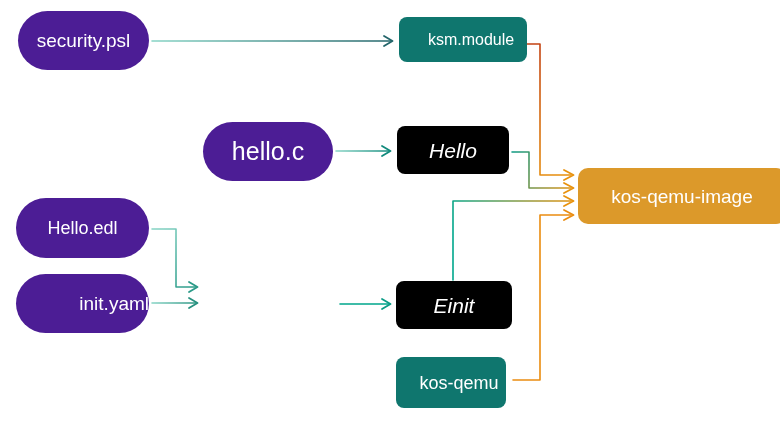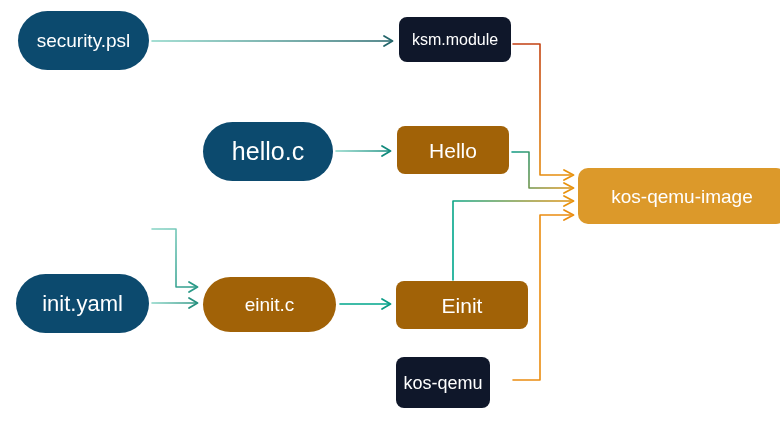--- a/index.html
+++ b/index.html
@@ -14,33 +14,33 @@
   svg.edges { position: absolute; left: 0; top: 0; }
   .node {
     position: absolute;
     display: flex; align-items: center; justify-content: center;
     color: #ffffff; text-align: center;
     white-space: nowrap;
     line-height: 1;
   }
   .pill  { border-radius: 30px; }
   .rect  { border-radius: 8px; }
-  .light { background: #0c4a6e; }
-  .dark  { background: #a16207; }
-  .red   { background: #0f172a; }
+  .light { background: #4c1d95; }
+  .dark  { background: #000000; font-style: italic; }
+  .red   { background: #0f766e; padding-left: 16px; }
   .orange{ background: #dc992a; }
 
   .node[data-name="node-security-psl"]   { left: 18px;  top: 11px;  width: 131px; height: 59px; font-size: 19px; }
   .node[data-name="node-hello-c"]        { left: 203px; top: 122px; width: 130px; height: 59px; font-size: 25px; }
   .node[data-name="node-hello-edl"]      { left: 16px;  top: 198px; width: 133px; height: 60px; font-size: 18px; }
-  .node[data-name="node-init-yaml"]      { left: 16px;  top: 274px; width: 133px; height: 59px; font-size: 22px; }
+  .node[data-name="node-init-yaml"]      { left: 16px;  top: 274px; width: 133px; height: 59px; font-size: 19px; justify-content: flex-end; }
   .node[data-name="node-einit-c"]        { left: 203px; top: 277px; width: 133px; height: 55px; font-size: 19px; }
   .node[data-name="node-ksm-module"]     { left: 399px; top: 17px;  width: 112px; height: 45px; font-size: 16px; }
   .node[data-name="node-hello"]          { left: 397px; top: 126px; width: 112px; height: 48px; font-size: 21px; }
-  .node[data-name="node-einit"]          { left: 396px; top: 281px; width: 132px; height: 48px; font-size: 21px; }
+  .node[data-name="node-einit"]          { left: 396px; top: 281px; width: 116px; height: 48px; font-size: 21px; }
   .node[data-name="node-kos-qemu"]       { left: 396px; top: 357px; width: 94px; height: 51px; font-size: 18px; }
   .node[data-name="node-kos-qemu-image"] { left: 578px; top: 168px; width: 208px; height: 56px; font-size: 19px; border-radius: 10px; }
 </style>
 </head>
 <body>
 
 <div class="canvas" data-name="diagram-canvas">
 
   <svg class="edges" width="780" height="425" viewBox="0 0 780 425" data-name="edge-layer">
     <defs>
@@ -106,28 +106,28 @@
   </svg>
 
   <div class="node pill light" data-name="node-security-psl">
     <span data-name="node-label">security.psl</span>
   </div>
 
   <div class="node pill light" data-name="node-hello-c">
     <span data-name="node-label">hello.c</span>
   </div>
 
+  <div class="node pill light" data-name="node-hello-edl">
+    <span data-name="node-label">Hello.edl</span>
+  </div>
 
   <div class="node pill light" data-name="node-init-yaml">
     <span data-name="node-label">init.yaml</span>
   </div>
 
-  <div class="node pill dark" data-name="node-einit-c">
-    <span data-name="node-label">einit.c</span>
-  </div>
 
   <div class="node rect red" data-name="node-ksm-module">
     <span data-name="node-label">ksm.module</span>
   </div>
 
   <div class="node rect dark" data-name="node-hello">
     <span data-name="node-label">Hello</span>
   </div>
 
   <div class="node rect dark" data-name="node-einit">

